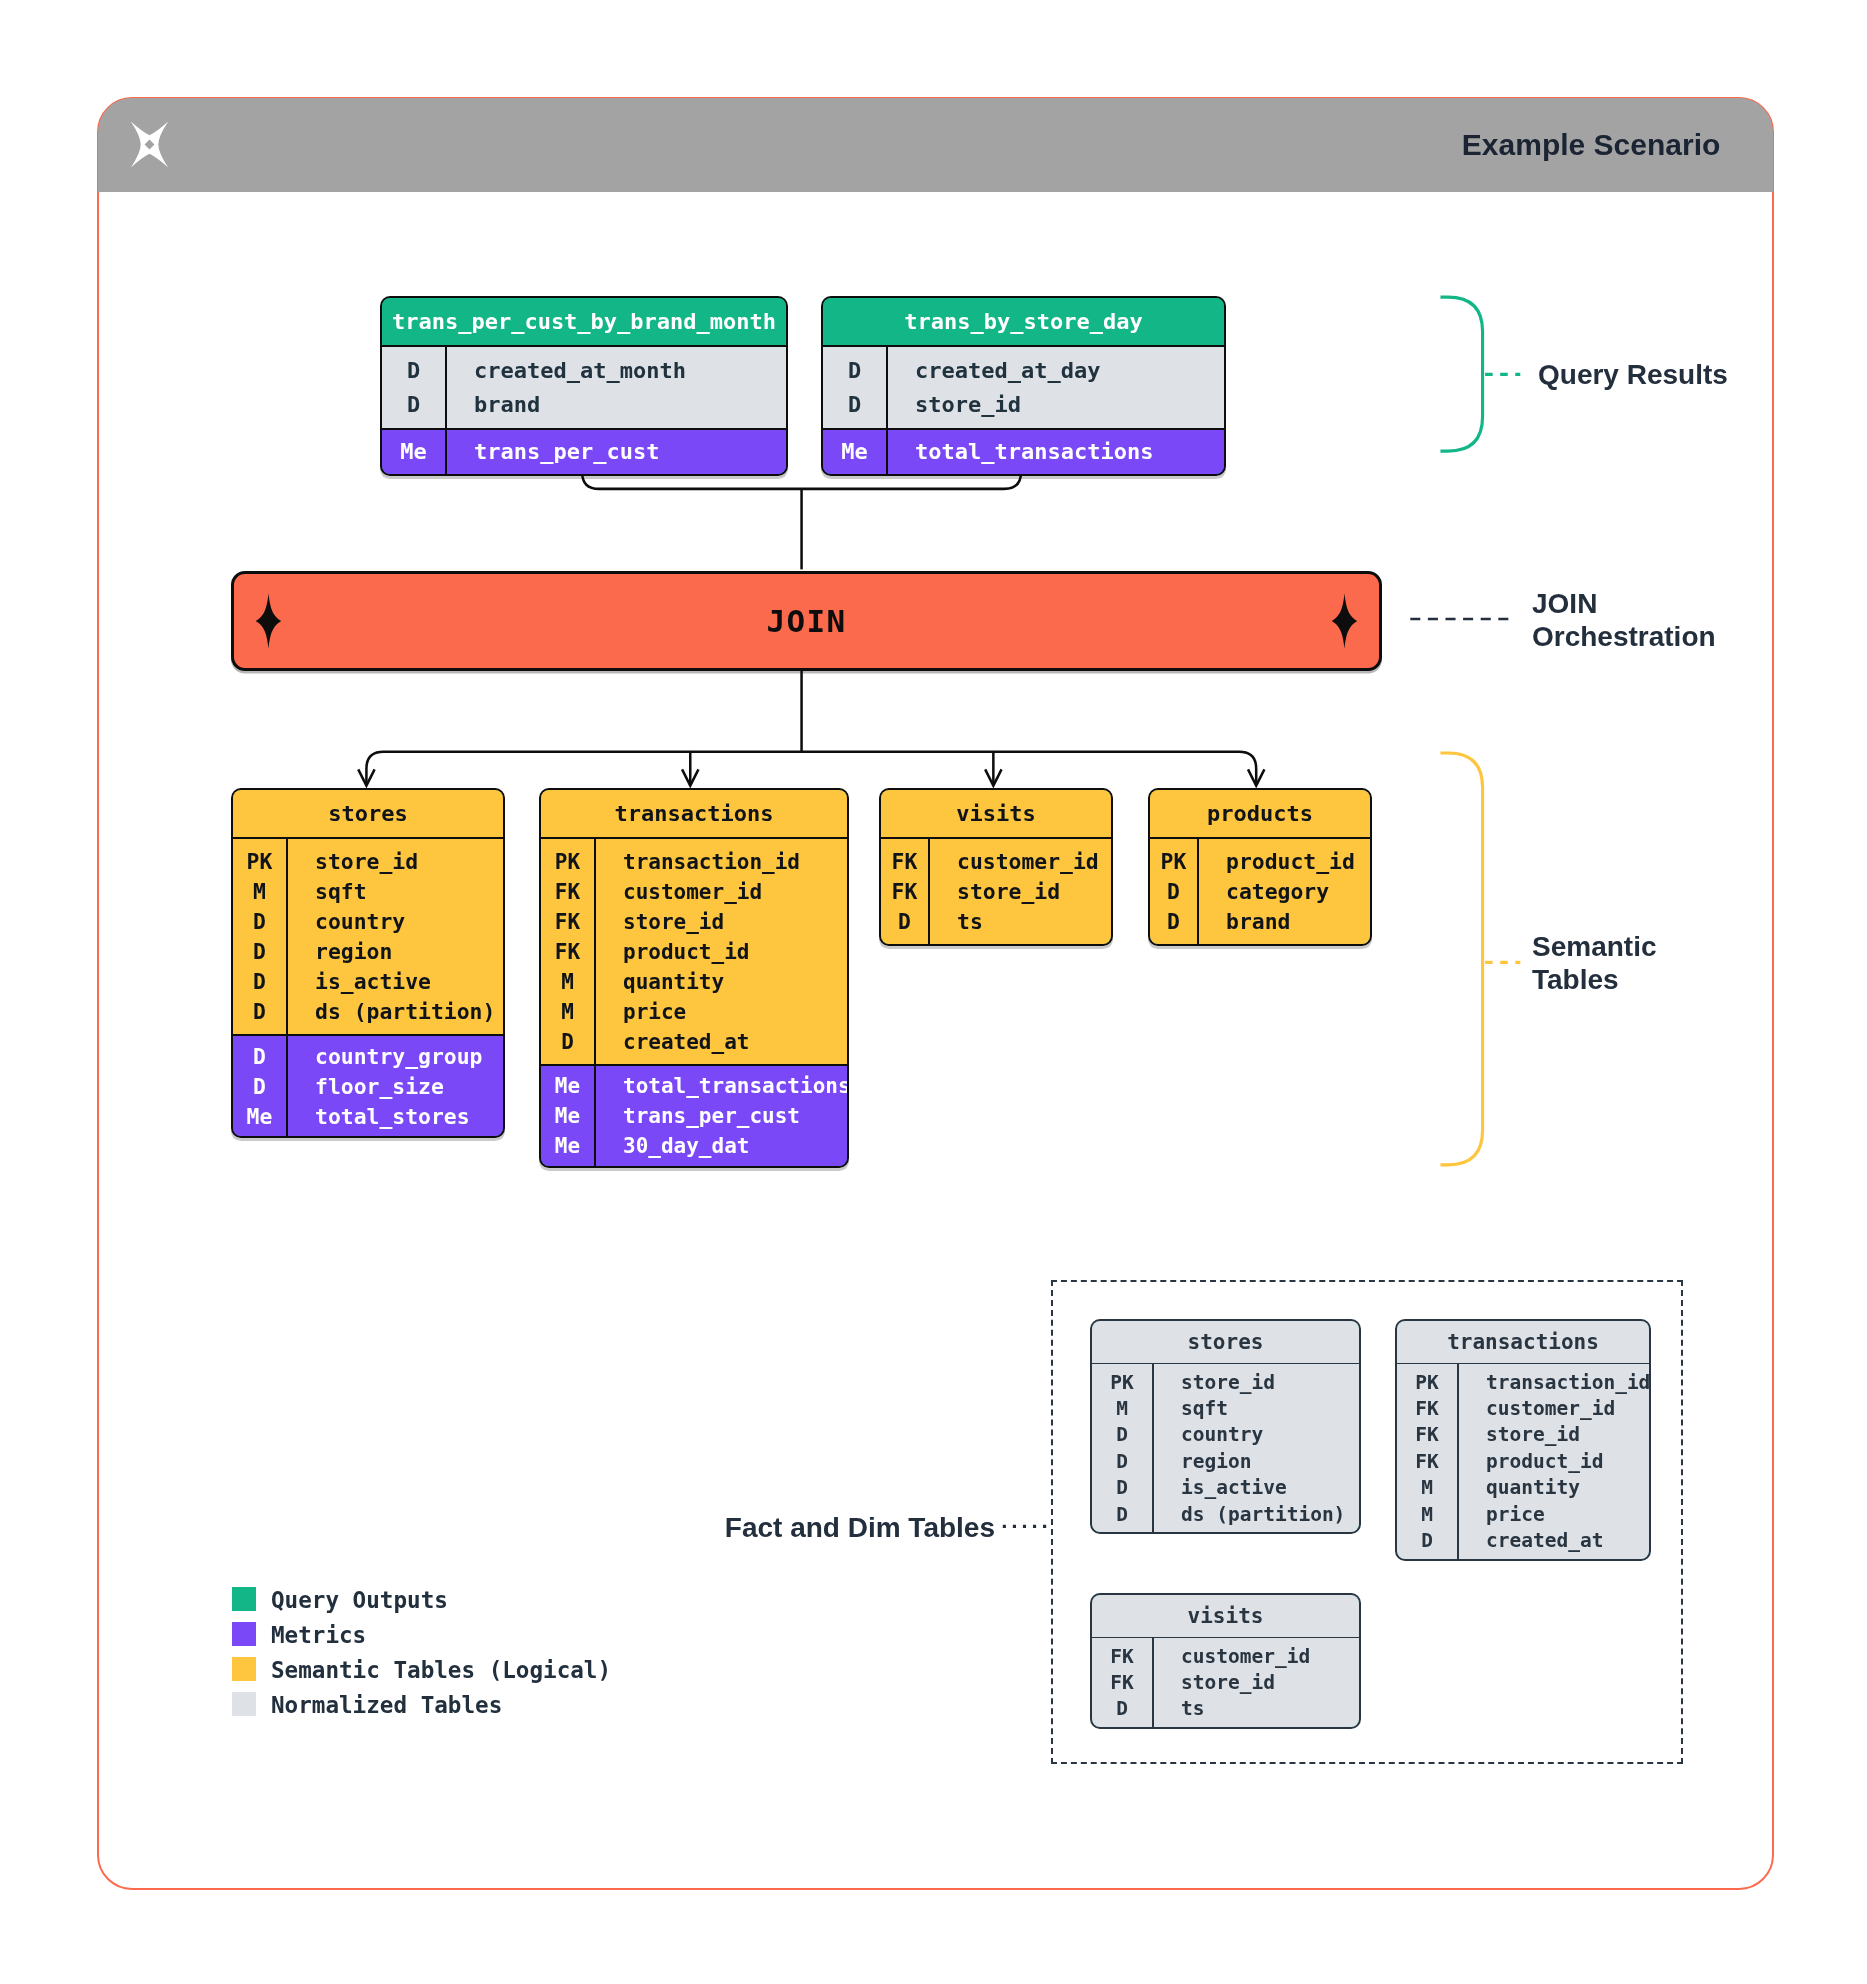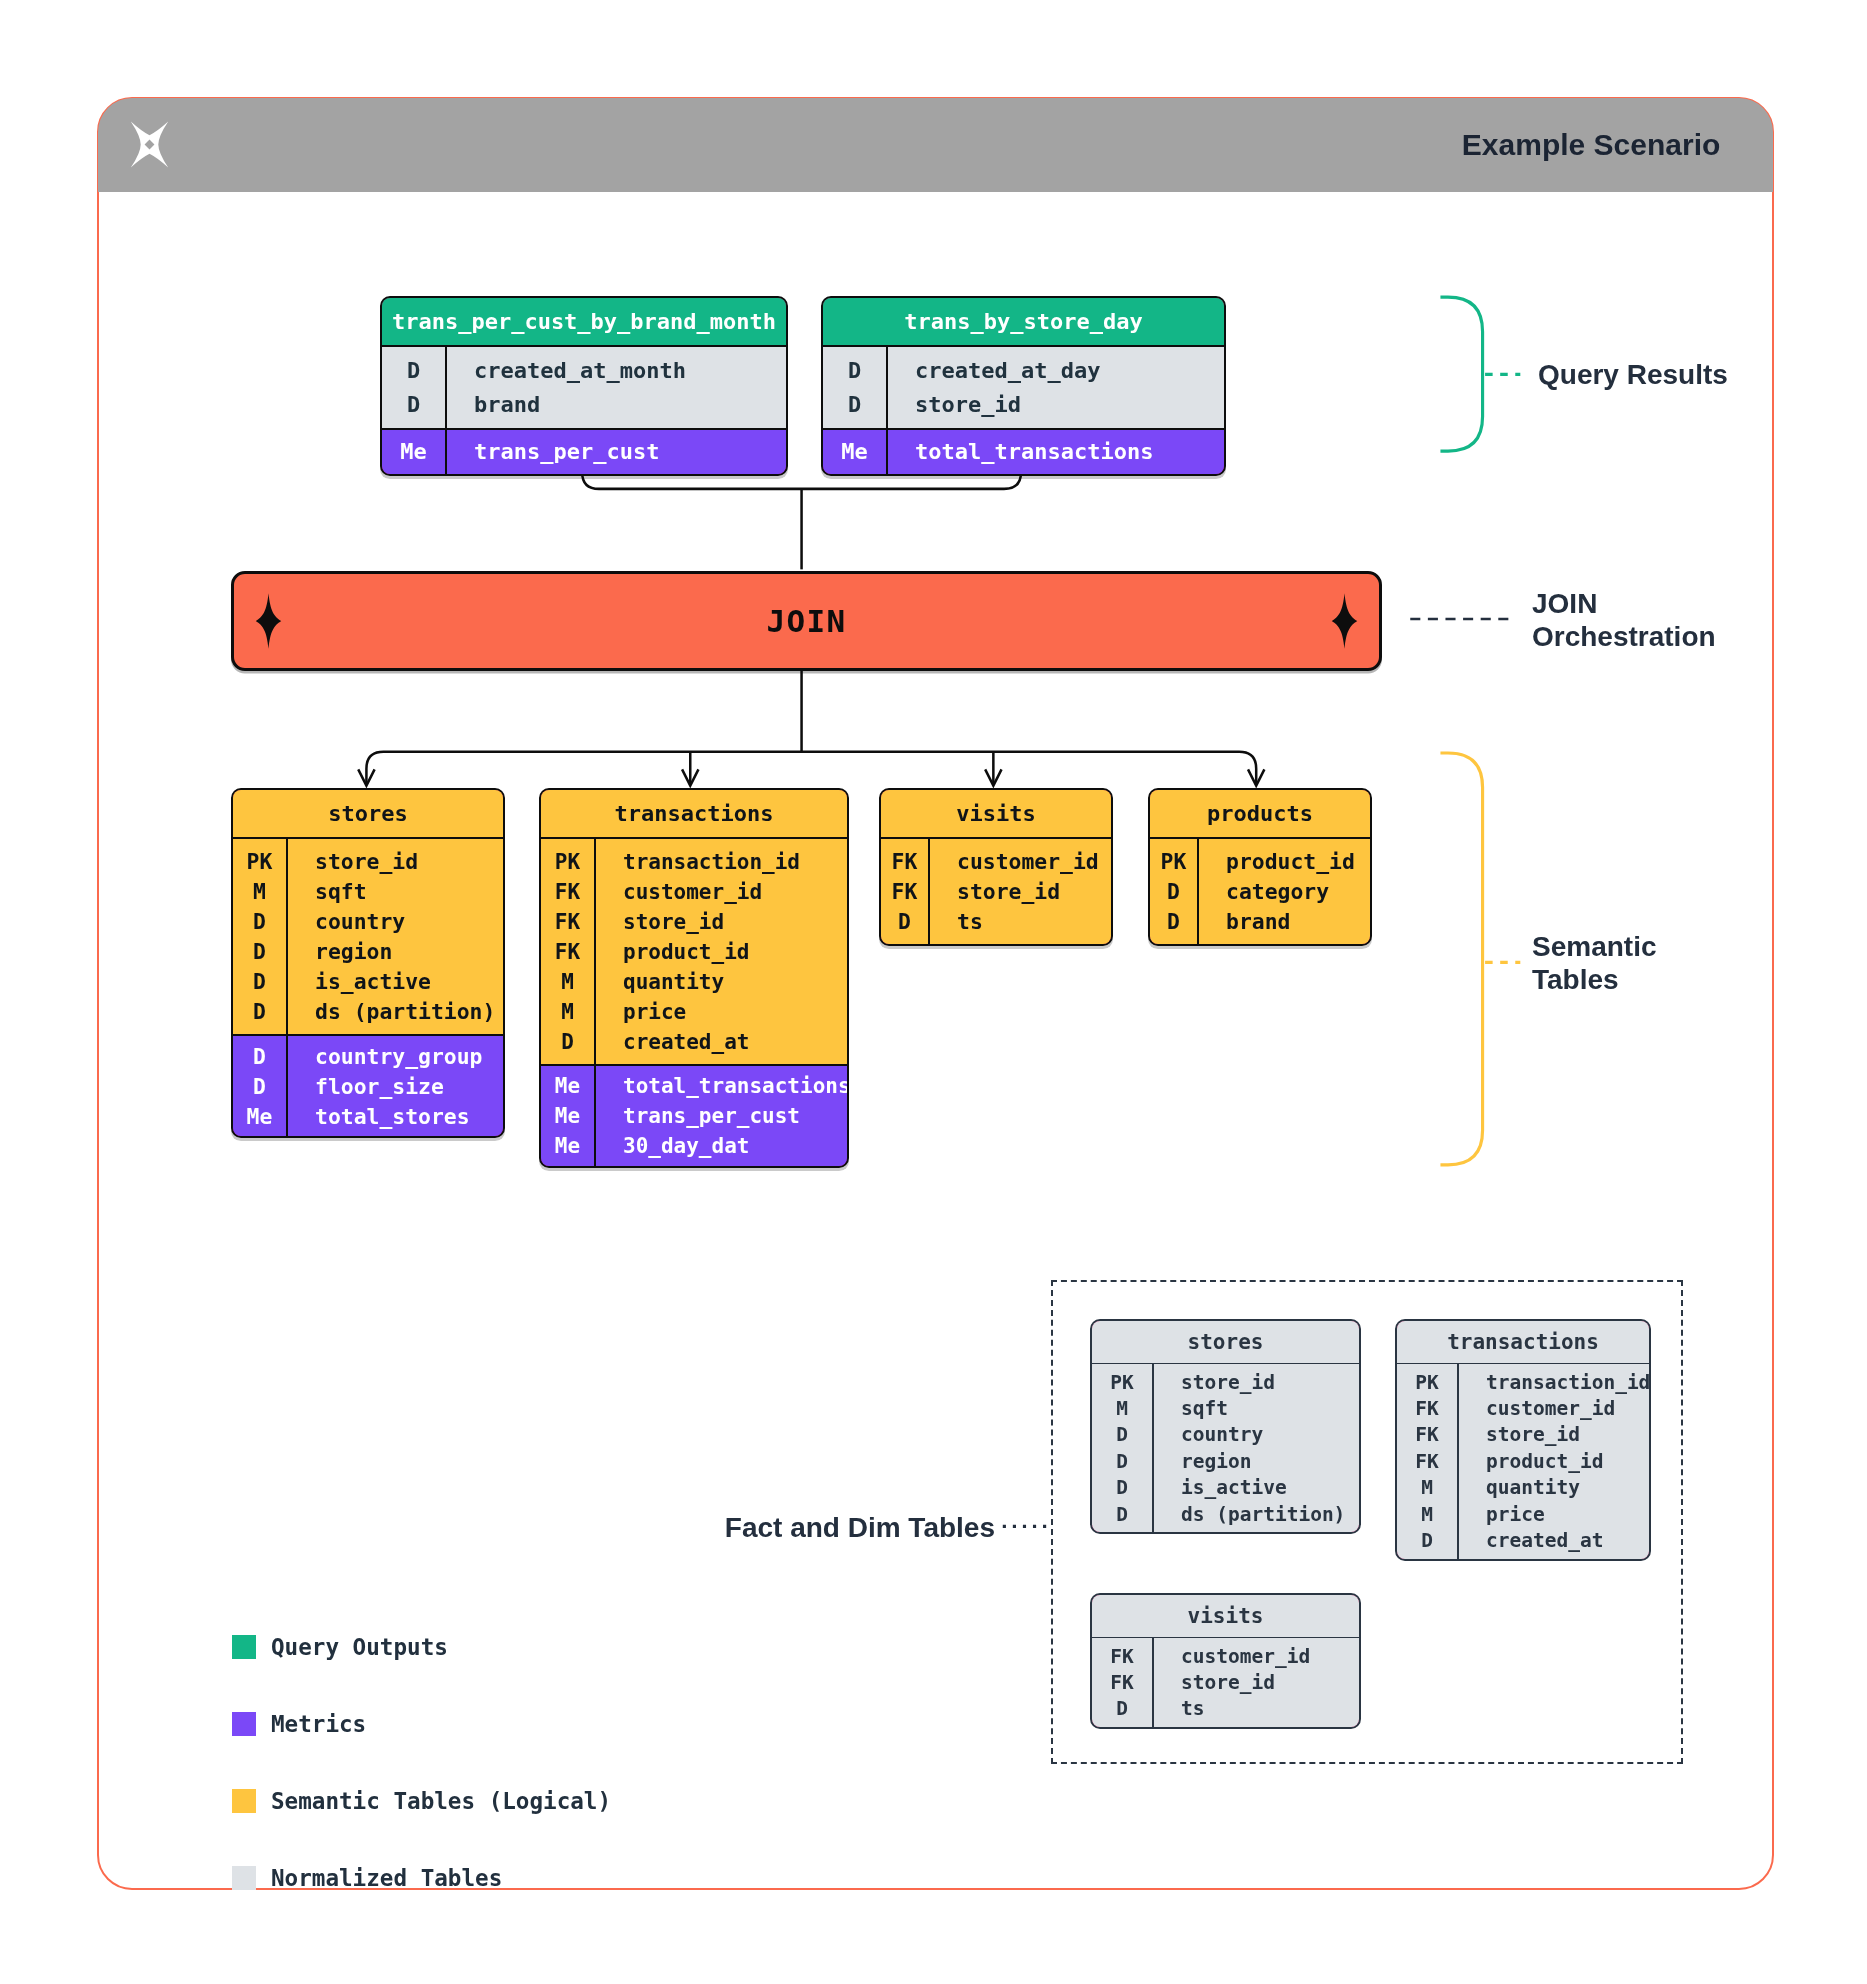--- a/index.html
+++ b/index.html
@@ -8,21 +8,21 @@
   .card{position:absolute;left:97px;top:97px;width:1673px;height:1789px;
         background:#ffffff;border:2.5px solid #FB6A4D;border-radius:35px;}
   .card-header{position:absolute;left:-1.3px;top:-1.3px;right:-1.3px;height:94px;
         background:#a3a3a3;border-radius:34px 34px 0 0;}
   .logo{position:absolute;left:24px;top:19px;width:55px;height:55px;}
   .header-title{position:absolute;right:53px;top:0;height:94px;line-height:94px;
         font-family:"Liberation Sans","DejaVu Sans",sans-serif;font-weight:700;
         font-size:30px;color:#1B2433;}
   
   .tbl{position:absolute;border:2.5px solid #0D0D0D;border-radius:10px;overflow:hidden;
-       background:#be185d;box-shadow:0 3.1px 0 rgba(13,13,13,0.22);}
+       background:#0f766e;box-shadow:0 3.1px 0 rgba(13,13,13,0.22);}
   .tbl-title{display:flex;align-items:center;justify-content:center;
        font-weight:700;border-bottom:2.5px solid #0D0D0D;}
   .colored .tbl-title{height:47px;font-size:22px;}
   .tbl-title.green{background:#13B687;color:#ffffff;}
   .tbl-title.yellow{background:#FEC53F;color:#101418;}
   .sect{position:relative;}
   .sect::after{content:"";position:absolute;left:var(--keyw);top:0;bottom:0;width:1.9px;
        background:#0D0D0D;}
   .sect.gray{background:#DEE2E6;color:#20323E;padding:6.3px 0;}
   .sect.purple{background:#7B48F7;color:#ffffff;border-top:2.5px solid #0D0D0D;padding:5px 0;}
@@ -46,21 +46,21 @@
   .join-diamond{position:absolute;top:17px;width:29px;height:60px;}
   .join-diamond.left{left:20px;} .join-diamond.right{right:20px;}
   
   .annot{position:absolute;font-family:"Liberation Sans","DejaVu Sans",sans-serif;
        font-weight:700;font-size:28px;color:#242F3E;line-height:33px;}
   
   .dashed-box{position:absolute;left:952px;top:1181px;width:628px;height:480px;
        border:2.5px dashed #2A3542;}
   
   .legend{position:absolute;left:133px;top:1488px;}
-  .legend-item{display:flex;align-items:center;height:35px;margin-top:42px;}
+  .legend-item{display:flex;align-items:flex-start;height:35px;}
   .legend-swatch{width:24px;height:24px;margin-right:15px;flex:0 0 auto;}
   .legend-label{font-size:22.6px;font-weight:700;color:#22303E;}
   .overlay{position:absolute;left:0;top:0;width:1673px;height:1789px;pointer-events:none;}
 </style>
 </head>
 <body>
 
 <div class="stage">
   <div class="card">
 

